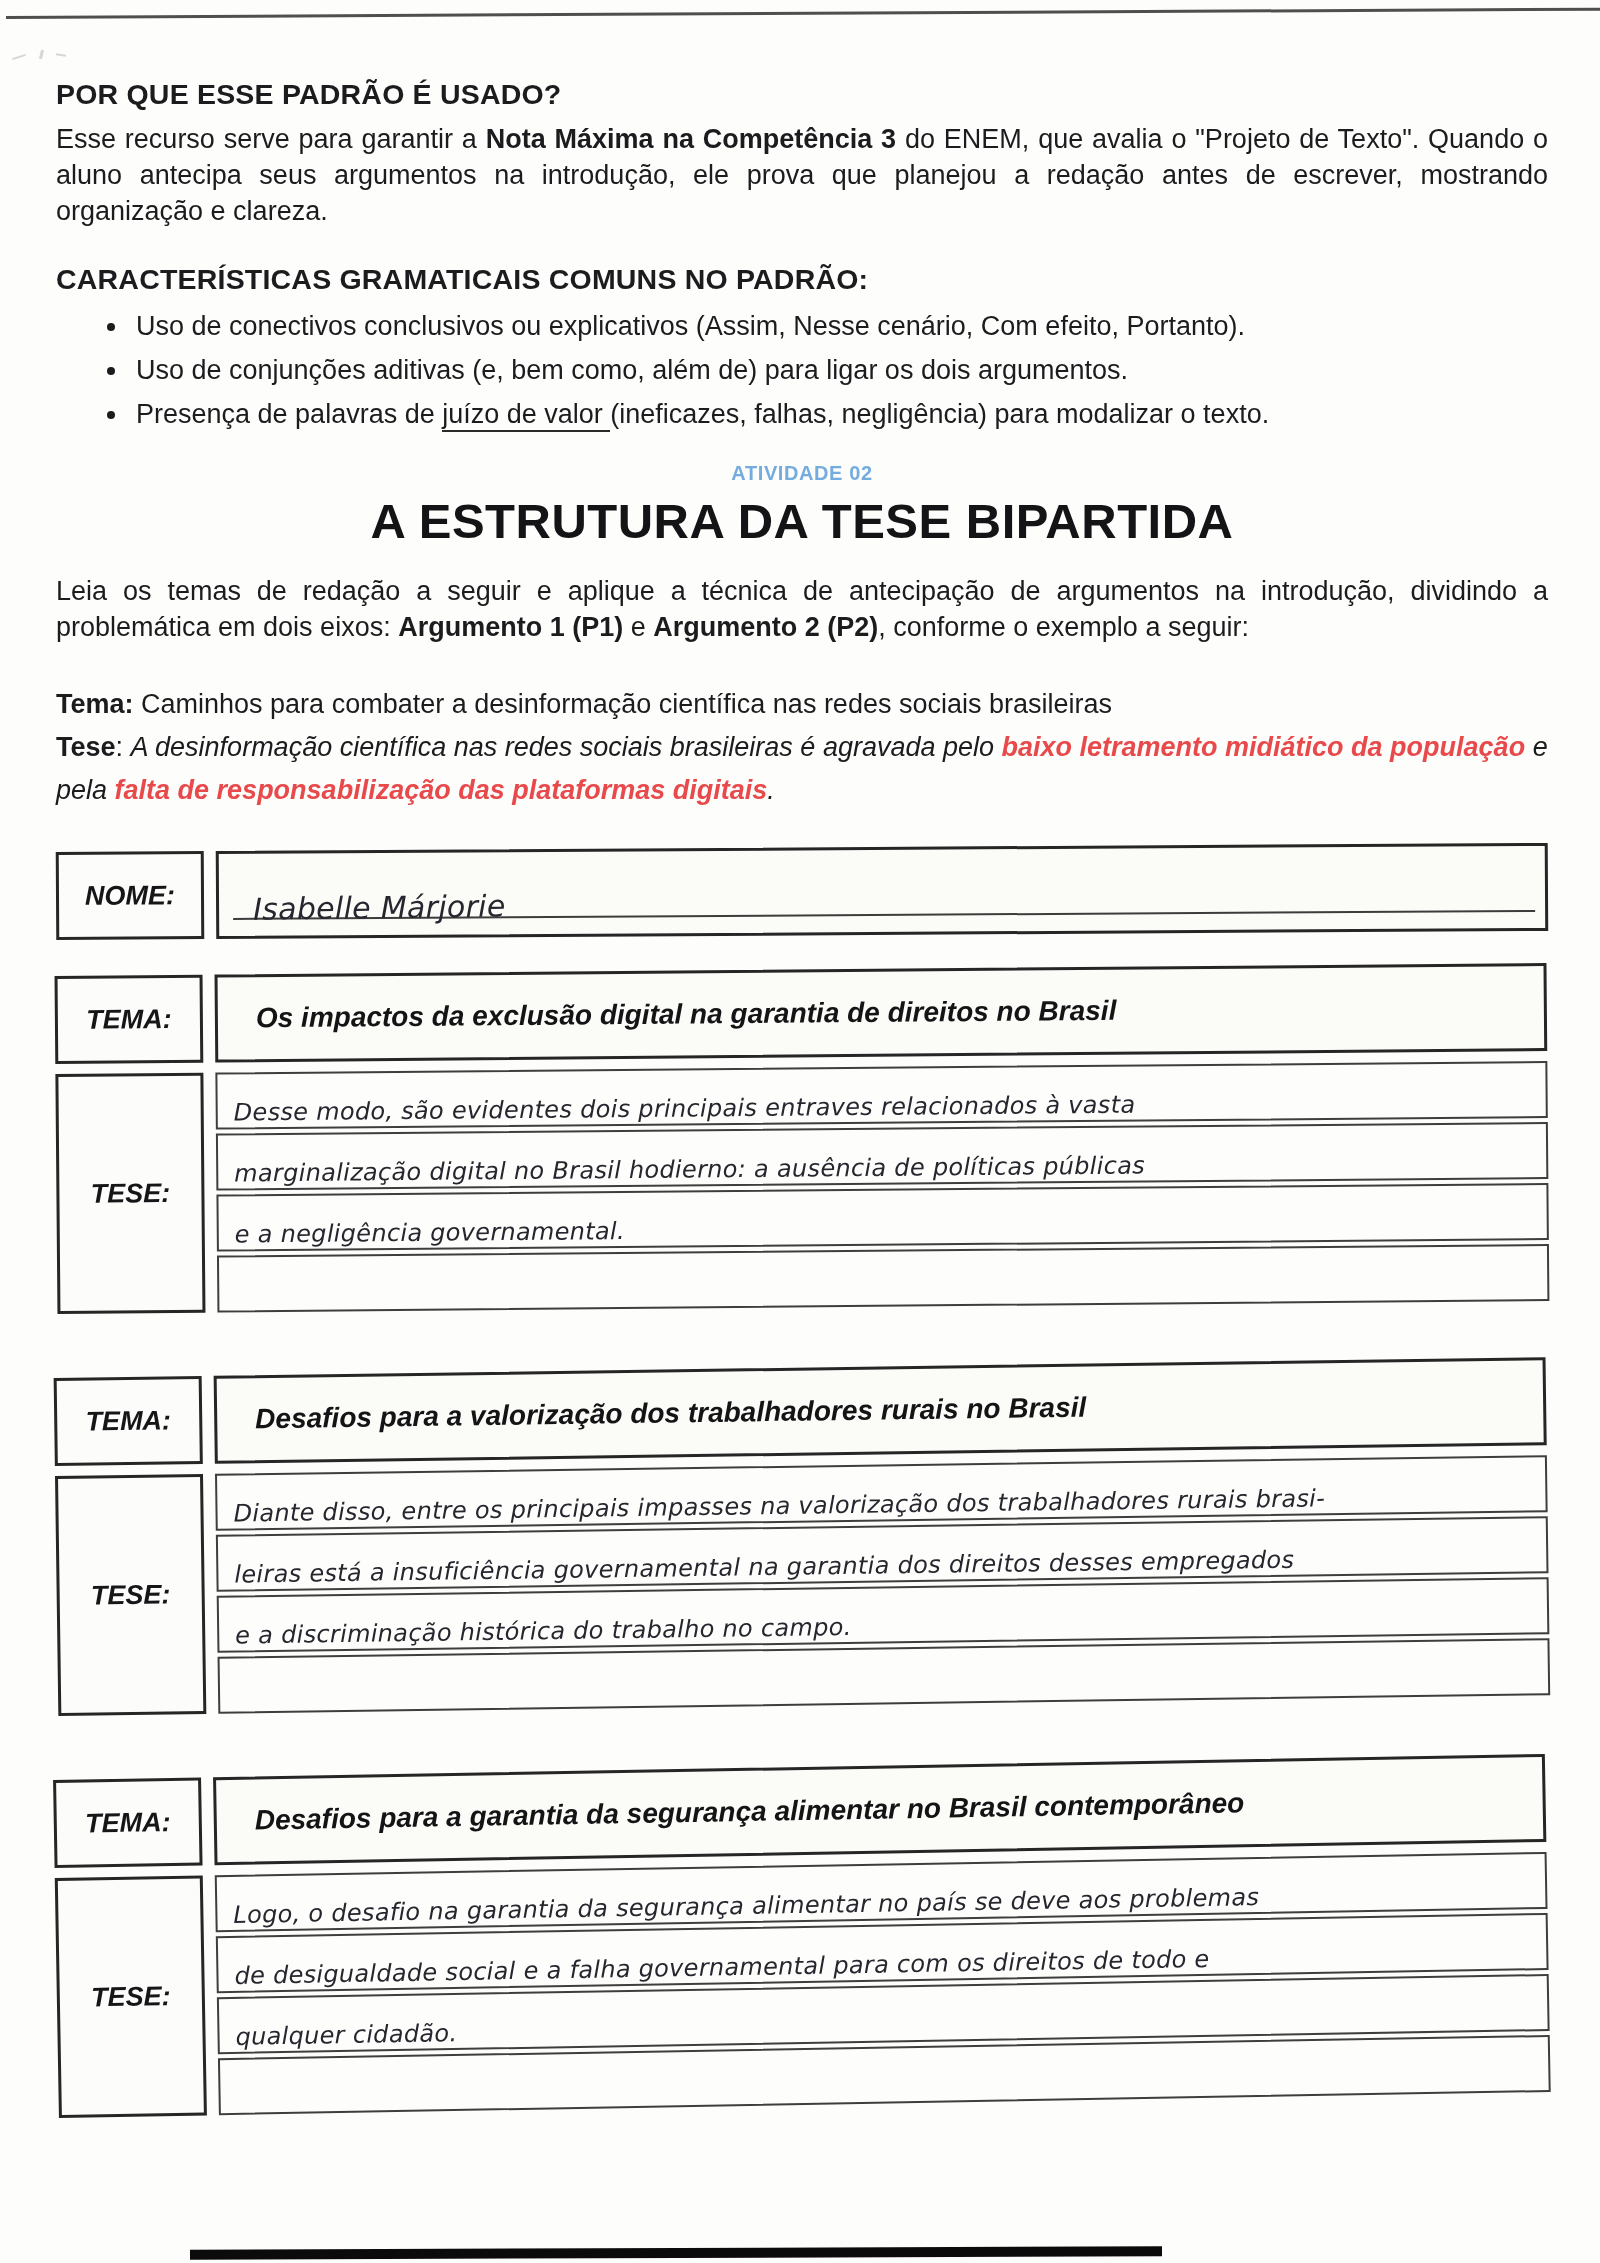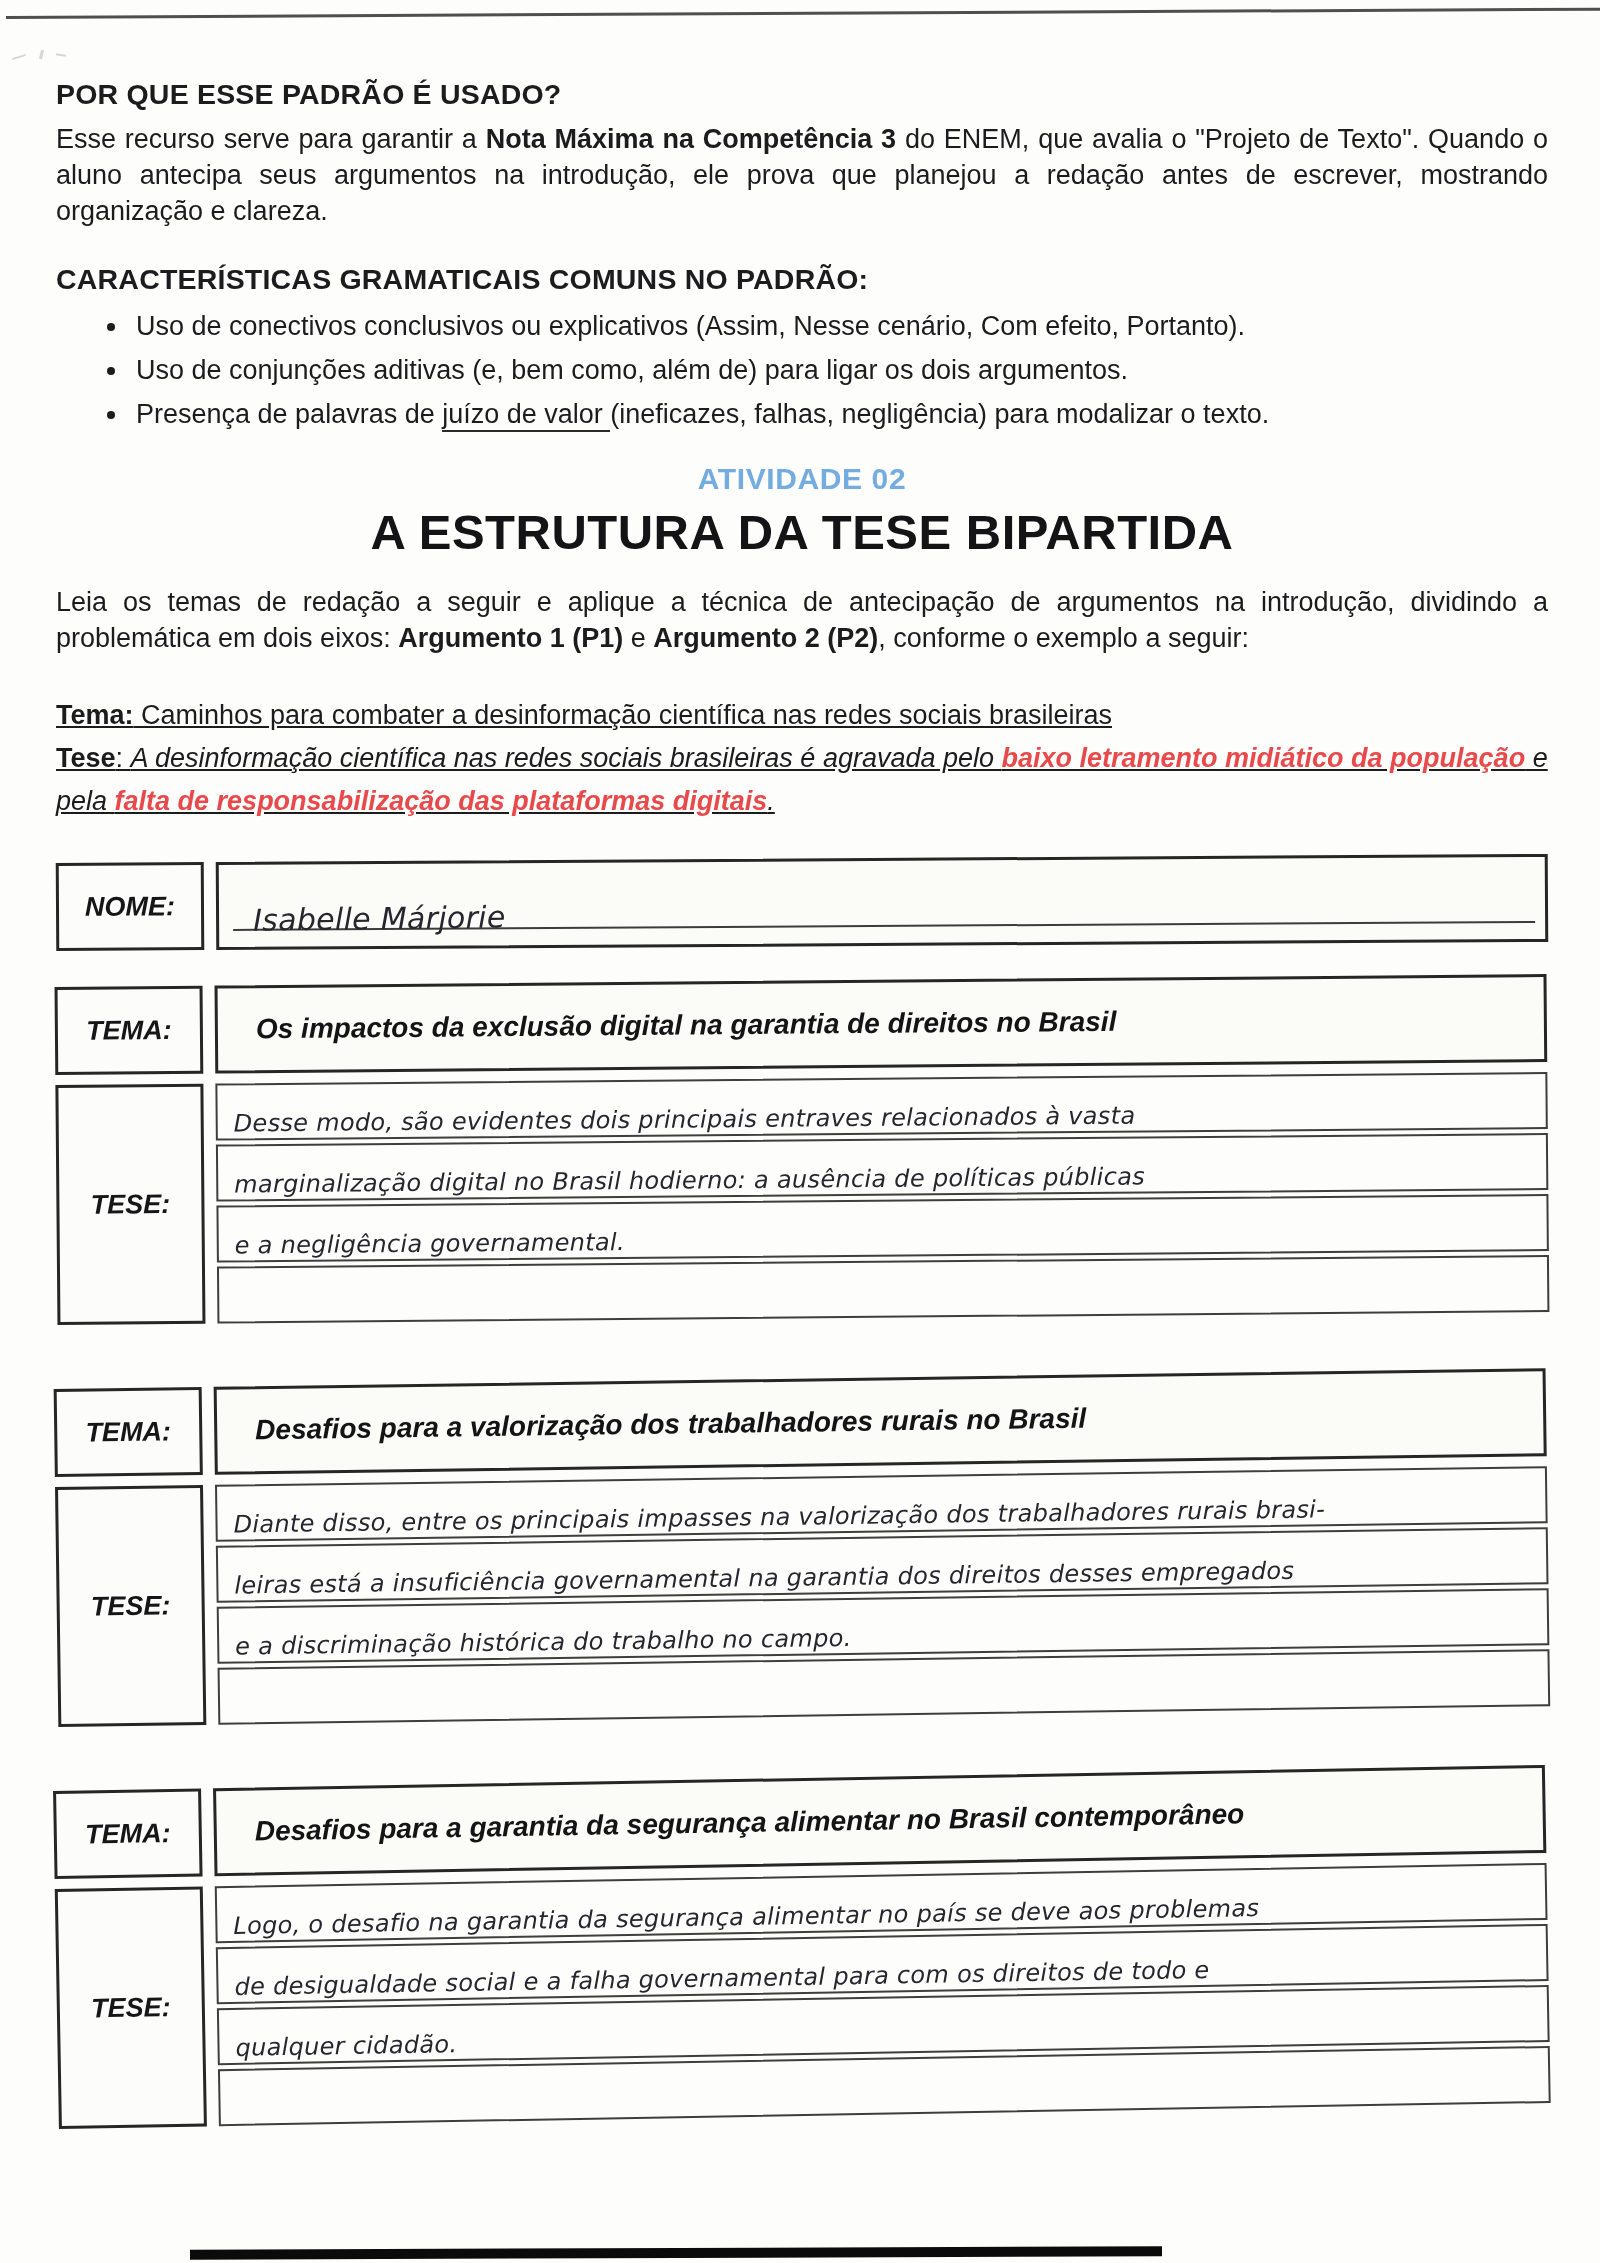--- a/index.html
+++ b/index.html
@@ -33,27 +33,27 @@
   .b { font-weight:700; }
   .i { font-style:italic; }
   .u { text-decoration:none; border-bottom:2.5px solid #2a2a2a; padding-bottom:1px; }
   .red { color:#e84a4c; font-weight:700; font-style:italic; }
 
   ul.bullets { margin:2px 0 12px; padding-left:74px; list-style:disc; }
   ul.bullets li { font-size:27px; line-height:44px; padding-left:6px; }
 
   .activity-label {
     margin-top:26px; text-align:center; font-weight:700;
-    font-size:30px; color:#74acdf; letter-spacing:.6px;
+    font-size:20px; color:#74acdf; letter-spacing:.6px;
   }
   .main-title {
     margin:8px 0 24px; text-align:center; font-weight:700;
     font-size:49px; letter-spacing:.5px; color:#141416;
   }
-  .example { margin-top:38px;text-decoration:underline; }
+  .example { margin-top:38px; }
   .example .para { line-height:43px; text-align:left; }
 
   
   .tbl { display:block; }
   .frow { display:flex; gap:12px; }
   .lbox {
     flex:0 0 148px; border:3px solid #262626; background:#fcfcfa;
     display:flex; align-items:center; justify-content:center;
     font-weight:700; font-style:italic; font-size:27px; color:#161618;
   }

